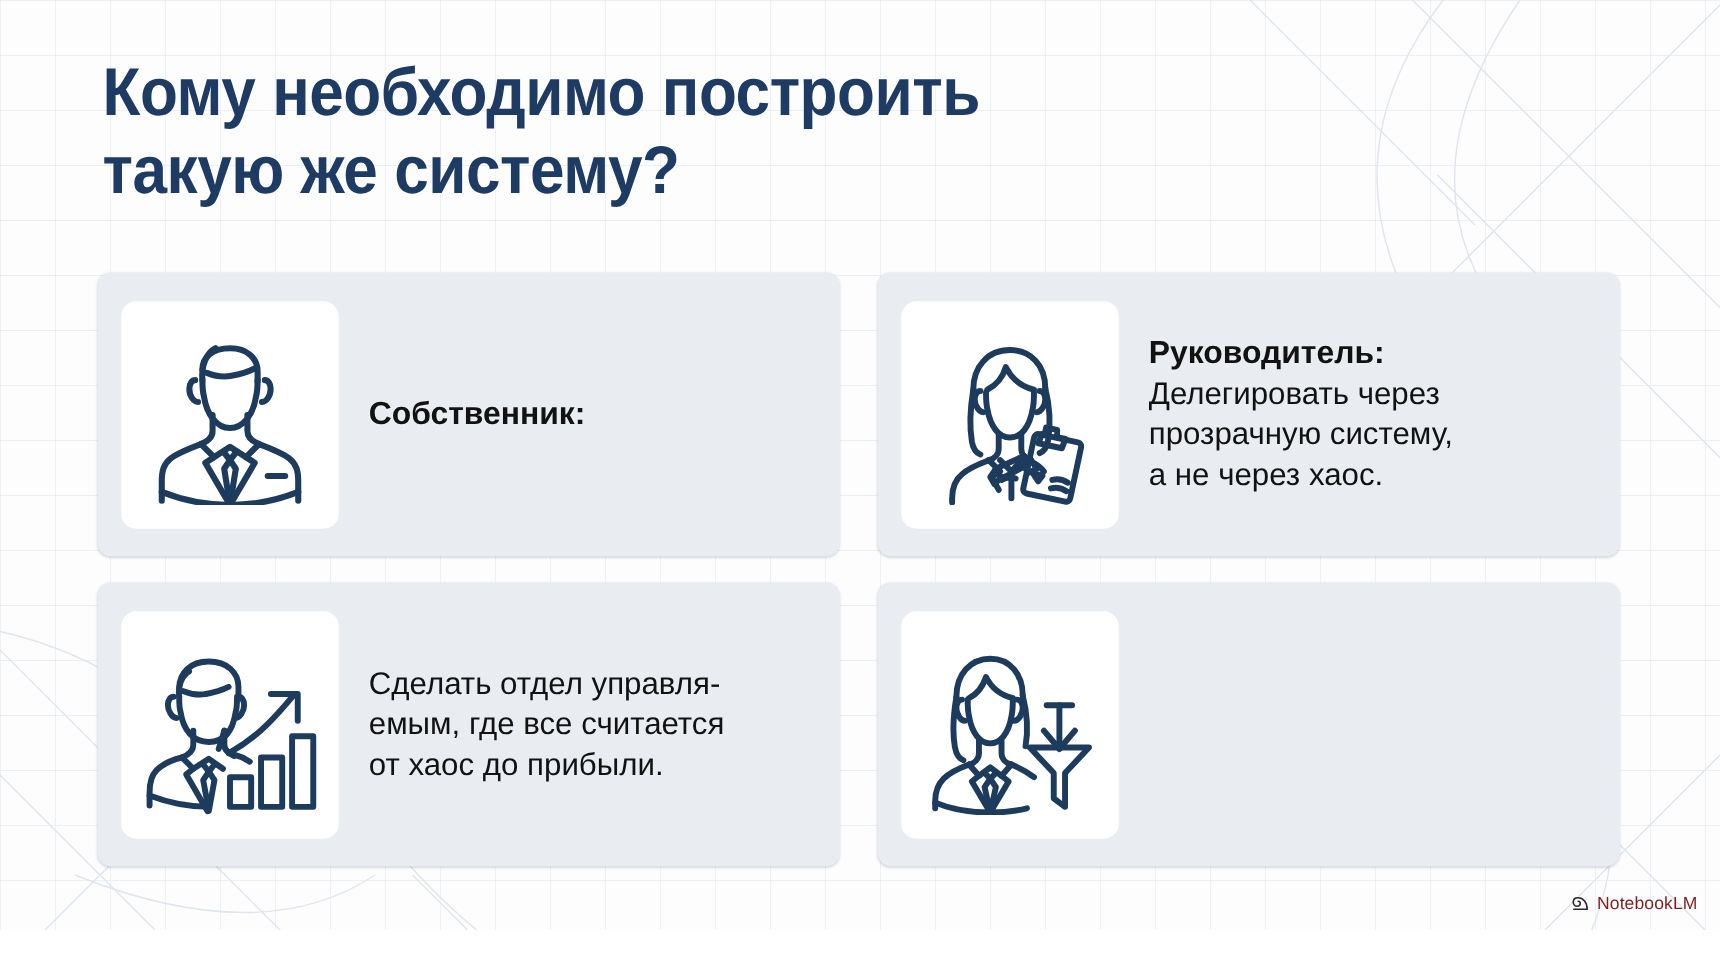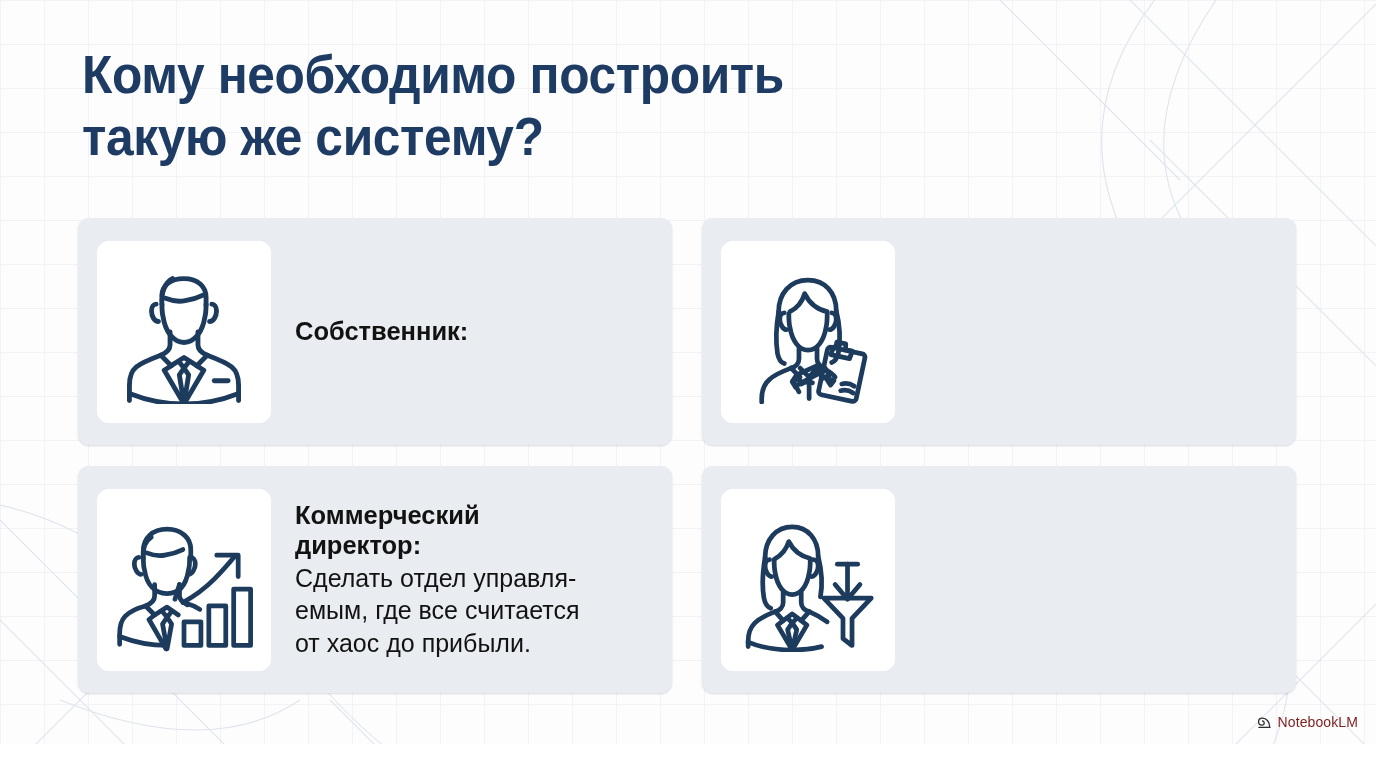--- a/index.html
+++ b/index.html
@@ -202,20 +202,26 @@
           <path d="M86 72h8l1 5h6l-1 7H83l1-7h2z" transform="rotate(12 92 79)"></path>
           <path d="M56 108c3-2 7-2 10-1"></path>
           <path d="M52 100l20-9 3 6-19 10z"></path>
           <path d="M71 97l6-3 4 6-6 3z"></path>
           <path d="M78 103l4 6 3-4z"></path>
           <path d="M52 100l-4 6 3 5 5-5"></path>
           <path d="M92 108c4-1 8 0 11 2"></path>
           <path d="M91 114c4-1 8 0 11 2"></path>
         </svg>
       </div>
+      <div class="card-text">
+        <div class="card-heading">Руководитель:</div>
+        <div class="card-body">Делегировать через
+прозрачную систему,
+а не через хаос.</div>
+      </div>
     </div>
 
     <div class="card">
       <div class="icon-tile">
         <svg viewBox="0 0 124 124" fill="none" stroke="#1d3b5c" stroke-width="4.2" stroke-linecap="round" stroke-linejoin="round">
           <path d="M26 36c0-11 8-19 21-19s21 8 21 18v6"></path>
           <path d="M26 42c-1-8 2-15 7-18"></path>
           <path d="M26 42c0 4 0 8 1 11 2 13 9 21 20 21s17-8 19-21c1-3 1-7 1-11"></path>
           <path d="M22 42c-2 0-4 2-4 6s3 9 6 9"></path>
           <path d="M68 42c2 0 4 2 4 6s-3 9-6 9"></path>
@@ -231,22 +237,20 @@
           <path d="M43 90l4 5 4-5"></path>
           <path d="M47 95l-4 6 4 22 4-22-4-6"></path>
           <rect x="62" y="99" width="15" height="21"></rect>
           <rect x="84" y="85" width="15" height="35"></rect>
           <rect x="106" y="70" width="15" height="50"></rect>
           <path d="M61 82c9-5 19-12 28-21 7-7 13-14 18-20"></path>
           <path d="M91 40h19v19"></path>
         </svg>
       </div>
       <div class="card-text">
-        <div class="card-heading">Коммерческий
-директор:</div>
         <div class="card-body">Сделать отдел управля-
 емым, где все считается
 от хаос до прибыли.</div>
       </div>
     </div>
 
     <div class="card">
       <div class="icon-tile">
         <svg viewBox="0 0 124 124" fill="none" stroke="#1d3b5c" stroke-width="4.2" stroke-linecap="round" stroke-linejoin="round">
           <path d="M24 42c0-16 10-27 24-27s23 11 23 26"></path>

